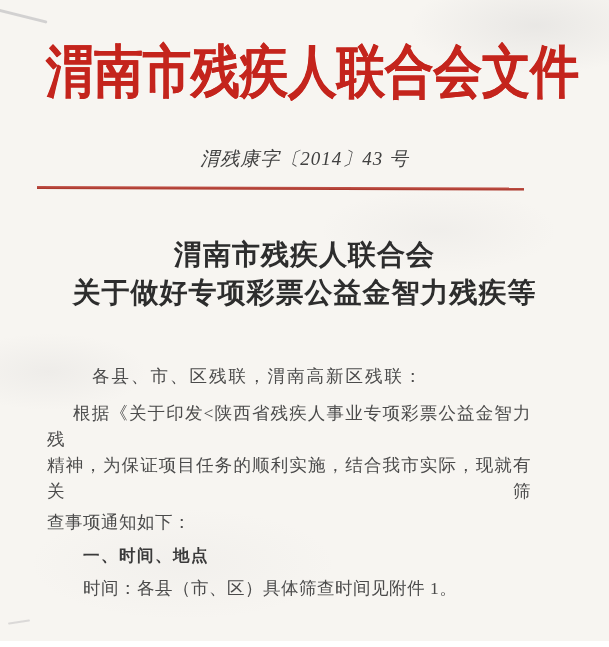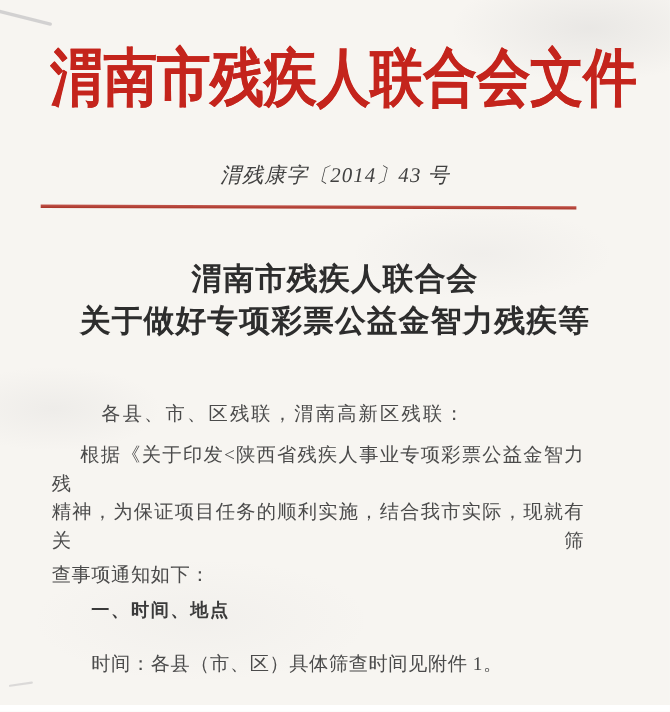--- a/index.html
+++ b/index.html
@@ -111,21 +111,20 @@
     font-family: "Liberation Sans", sans-serif;
     font-weight: bold;
     font-size: 16.5px;
     letter-spacing: 1.5px;
     color: #3a3a3a;
   }
   .section-line {
     top: 575px;
     left: 83px;
     width: 448px;
-    margin-top: 15px;
   }
 </style>
 </head>
 <body>
 
 <div class="page">
 
   <div class="artifact artifact-tl"></div>
   <div class="artifact artifact-bl"></div>
 

